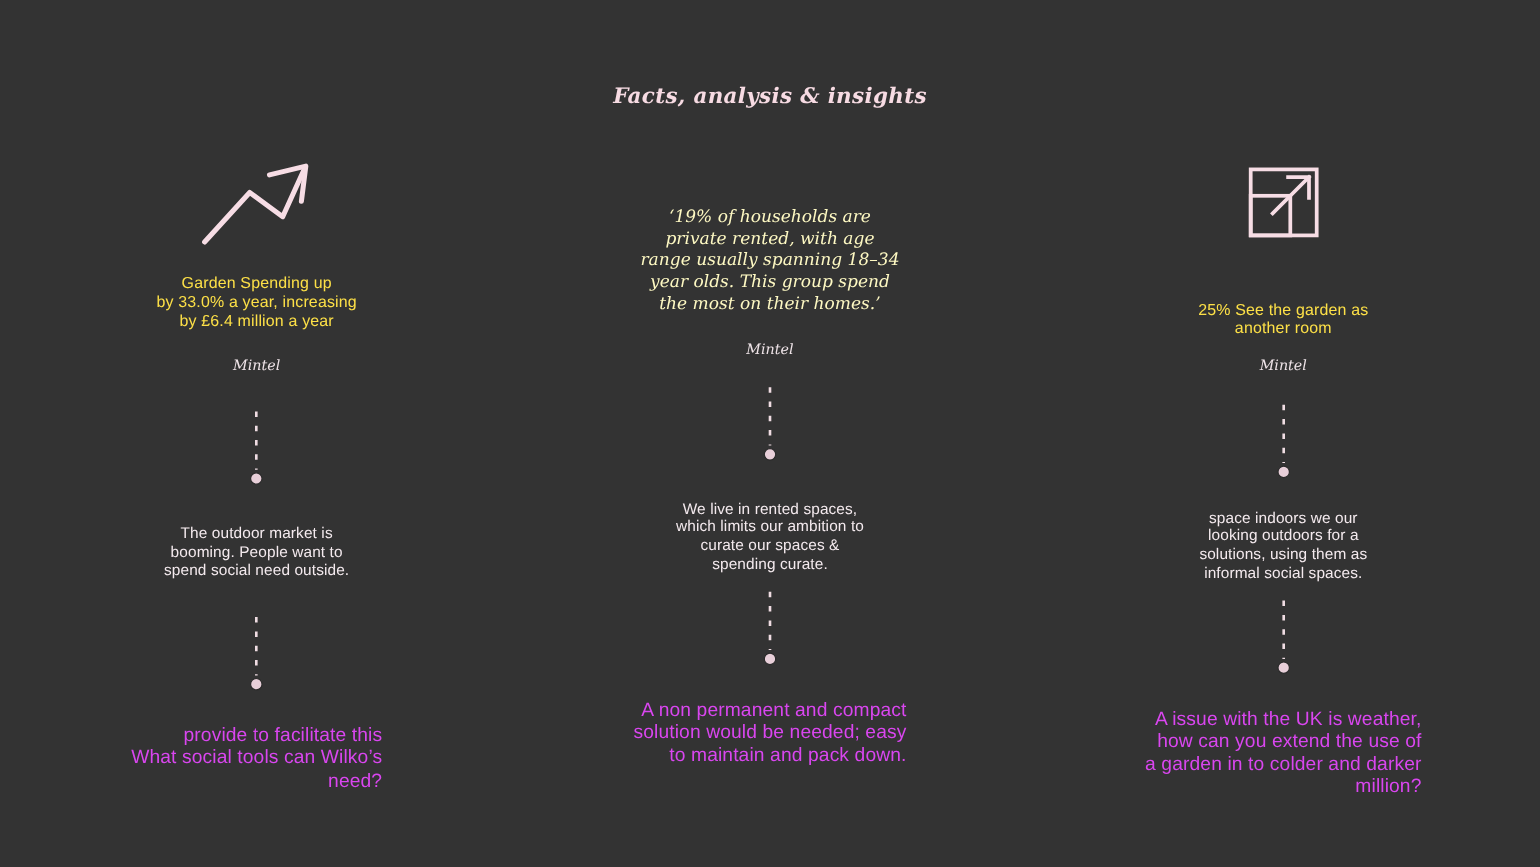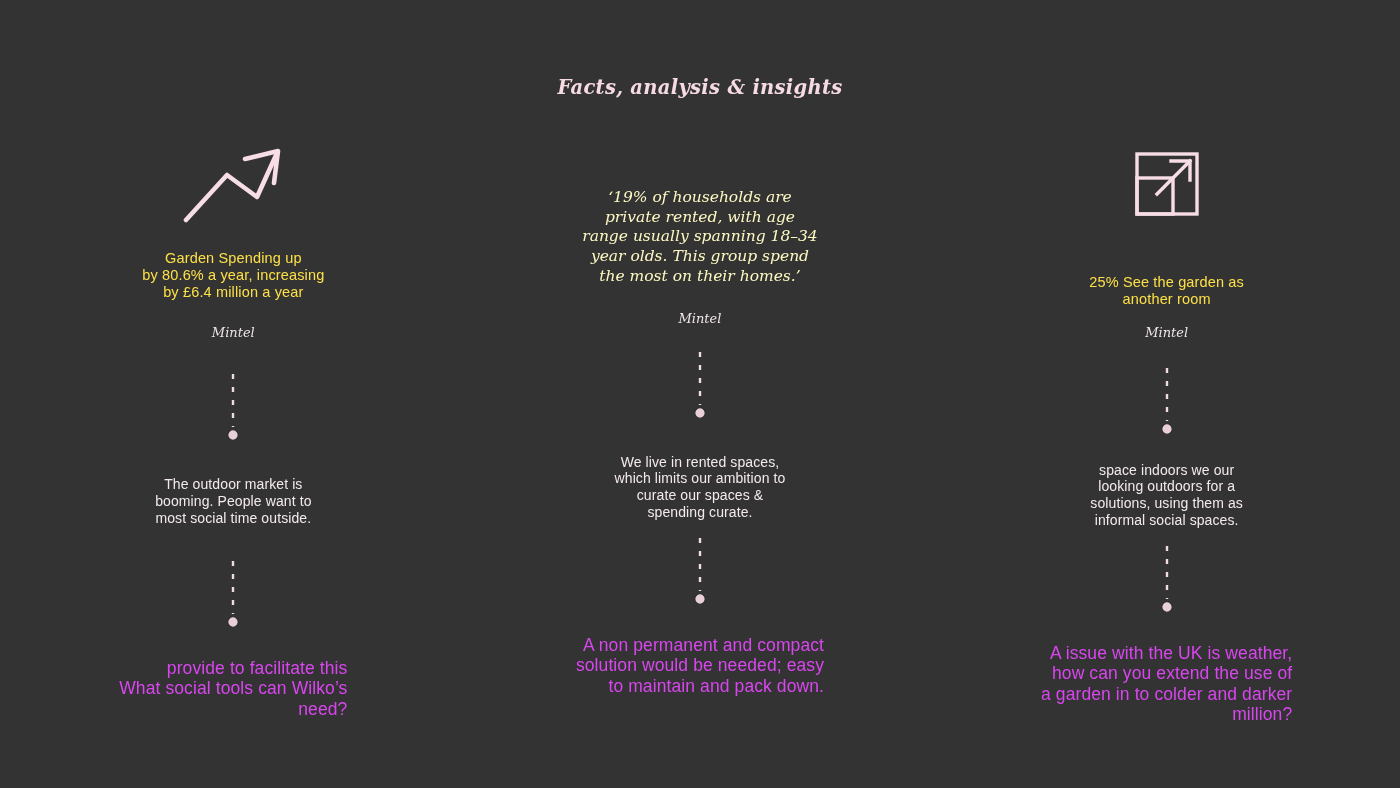--- a/index.html
+++ b/index.html
@@ -150,38 +150,38 @@
       <div class="top-block">
         <div class="icon-wrap">
           <svg width="104" height="82" viewBox="0 0 104 82" fill="none" stroke="#f7dde5" stroke-width="4.6" stroke-linecap="round" stroke-linejoin="round">
             <path d="M5 77 L46 32 L76 54 L96 10"></path>
             <path d="M64 16 L97 8 L93 40"></path>
           </svg>
         </div>
 
         <div class="stat-text sp-stat">
           <div>Garden Spending up</div>
-          <div>by 80.6% a year, increasing</div>
+          <div>by 33.0% a year, increasing</div>
           <div>by £6.4 million a year</div>
         </div>
 
         <div class="source sp-source">Mintel</div>
       </div>
 
       <div class="connector sp-conn1">
         <svg width="16" height="72" viewBox="0 0 16 72" fill="none">
           <line x1="8" y1="2" x2="8" y2="55" stroke="#f0dde3" stroke-width="2.4" stroke-dasharray="5 8" stroke-linecap="butt"></line>
           <circle cx="8" cy="63" r="5.2" fill="#e8cfd9" stroke="#2b2b2b" stroke-width="1.1"></circle>
         </svg>
       </div>
 
       <div class="mid-text sp-mid">
         <div>The outdoor market is</div>
         <div>booming. People want to</div>
-        <div>most social time outside.</div>
+        <div>spend social need outside.</div>
       </div>
 
       <div class="connector sp-conn2">
         <svg width="16" height="72" viewBox="0 0 16 72" fill="none">
           <line x1="8" y1="2" x2="8" y2="55" stroke="#f0dde3" stroke-width="2.4" stroke-dasharray="5 8" stroke-linecap="butt"></line>
           <circle cx="8" cy="63" r="5.2" fill="#e8cfd9" stroke="#2b2b2b" stroke-width="1.1"></circle>
         </svg>
       </div>
 
       <div class="bottom-text sp-bottom">

